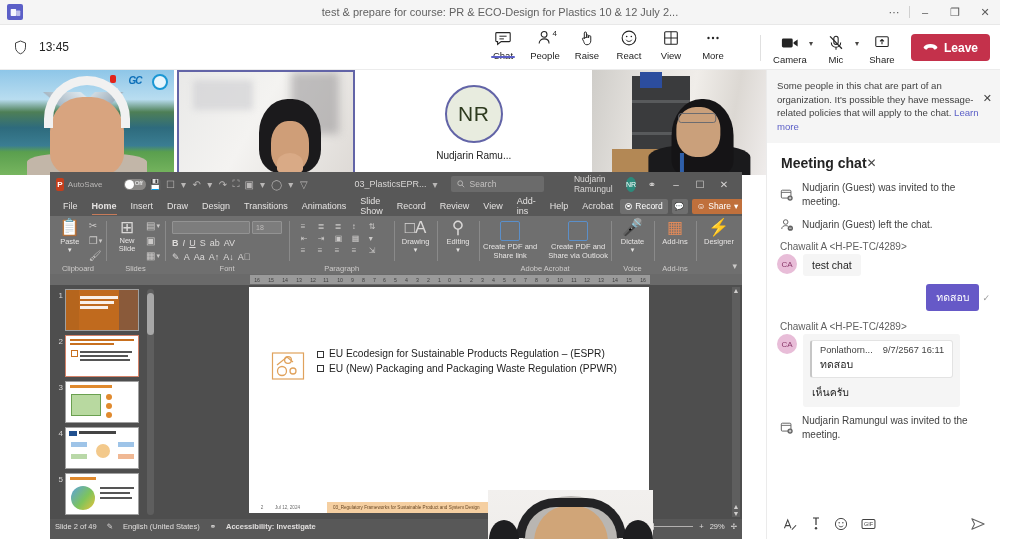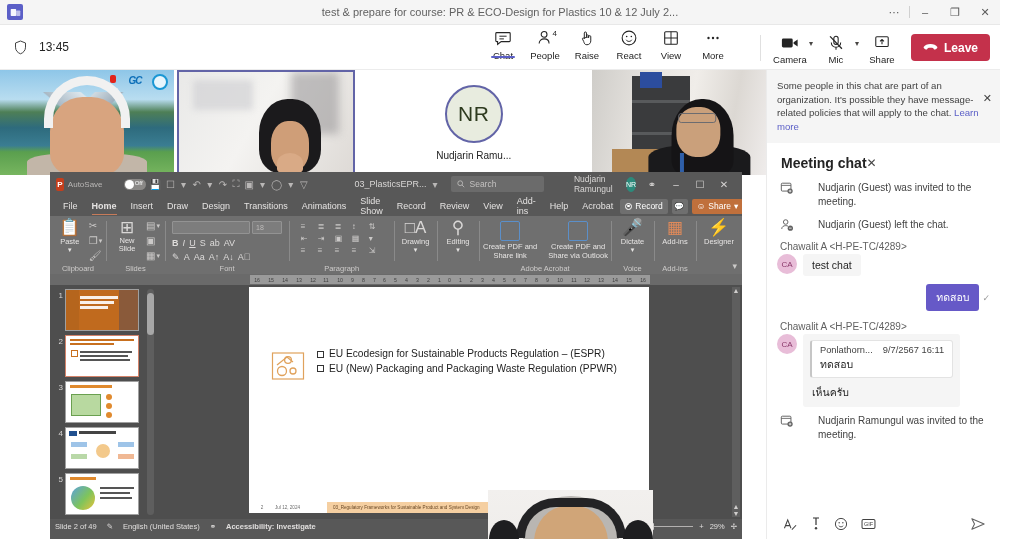--- a/index.html
+++ b/index.html
@@ -281,21 +281,21 @@
   }
   .notice a { color: #5b5fc7; text-decoration: none; }
   .notice .x { position: absolute; right: 8px; top: 22px; font-size: 11px; color: #424242; cursor: pointer; }
   .chat-head {
     display: flex; align-items: center; justify-content: flex-start;
     padding: 12px 12px 10px 14px;
   }
   .chat-title { font-size: 14px; font-weight: 600; color: #242424; }
   .chat-x { font-size: 12px; color: #424242; cursor: pointer; }
   .chat-body { flex: 1; overflow: hidden; padding: 0 10px; }
-  .sysmsg { display: flex; gap: 24px; align-items: flex-start; margin-bottom: 9px; padding-left: 3px; }
+  .sysmsg { display: flex; gap: 8px; align-items: center; margin-bottom: 9px; padding-left: 3px; }
   .sysmsg .t { font-size: 10px; color: #424242; line-height: 14px; }
   .sender { font-size: 10px; color: #616161; margin: 2px 0 2px 3px; }
   .msg-row { display: flex; gap: 6px; align-items: flex-start; margin-bottom: 7px; }
   .ava { width: 20px; height: 20px; border-radius: 50%; background: #e8bdd8; color: #8b3a6b;
     font-size: 8px; display: flex; align-items: center; justify-content: center; flex-shrink: 0; }
   .bubble { background: #f5f5f5; border-radius: 3px; padding: 5px 9px; font-size: 10.5px; color: #242424; }
   .bubble-out { background: #6659c7; color: #fff; border-radius: 3px; padding: 5px 10px; font-size: 10.5px; }
   .out-row { display: flex; justify-content: flex-end; align-items: center; gap: 3px; margin: 8px 0 10px; }
   .seen { font-size: 9px; color: #9a9a9a; }
   .quote { border-left: 2px solid #c8c8c8; padding: 4px 8px; margin-bottom: 4px; background: #fff;

